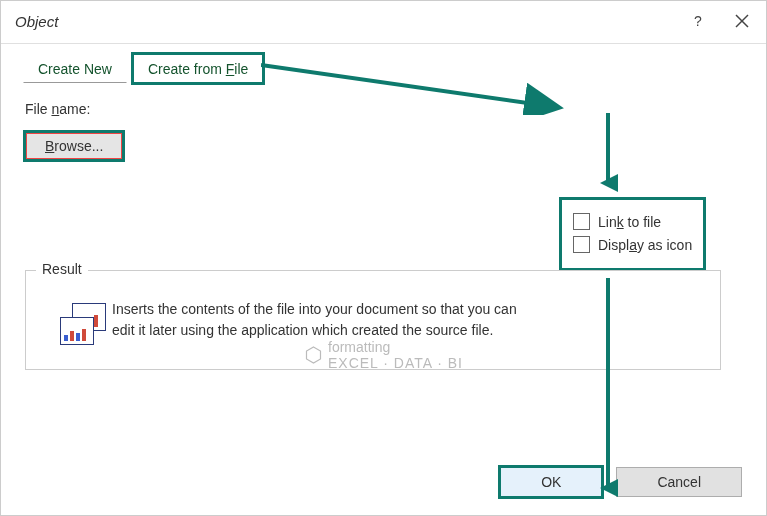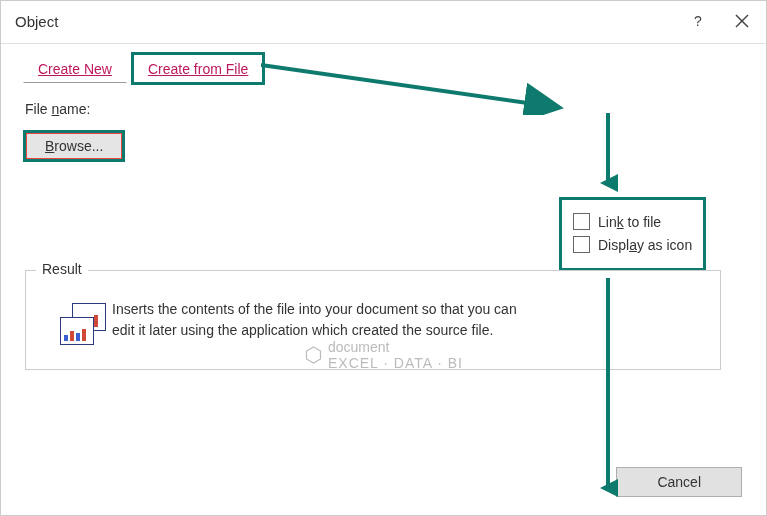--- a/index.html
+++ b/index.html
@@ -1,25 +1,25 @@
 <!DOCTYPE html>
 <html><head>
   <meta charset="utf-8">
   <style>
     * { box-sizing: border-box; margin: 0; padding: 0; font-family: "Segoe UI", Tahoma, sans-serif; font-size: 14px; }
     body { background: #fff; width: 767px; height: 516px; position: relative; overflow: hidden; }
     .dialog { width: 100%; height: 100%; background: #fff; border: 1px solid #ccc; display: flex; flex-direction: column; }
     .titlebar { display: flex; align-items: center; justify-content: space-between; padding: 8px 12px 10px 14px; }
-    .title { font-size: 15px; color: #333; }
+    .title { font-size: 15px; color: #333; font-style: italic; }
     .titlebar-controls { display: flex; gap: 20px; align-items: center; color: #555; }
     .help-btn, .close-btn { width: 24px; height: 24px; display: flex; align-items: center; justify-content: center; cursor: pointer; color: #444; }
     .close-btn svg { width: 14px; height: 14px; }
     .separator { height: 1px; background: #e0e0e0; margin: 0 0 10px 0; }
     .tabs { display: flex; padding-left: 22px; gap: 6px; position: relative; }
-    .tab { padding: 6px 14px 5px; border: 1px solid transparent; cursor: pointer; color: #be185d; position: relative; text-decoration: underline; }
+    .tab { padding: 6px 14px 5px; border: 1px solid transparent; cursor: pointer; color: #14532d; position: relative; }
     .tab.current { border: 1px solid #999; border-bottom: 1px solid #fff; background: #fff; }
     .tab.inactive { border-bottom: 1px solid #999; }
     .content { padding: 18px 24px 0 24px; flex: 1; position: relative; }
     .file-label { color: #333; margin-bottom: 15px; display: block; }
     .file-row { display: flex; align-items: flex-start; gap: 14px; }
     .file-input { flex: 0 0 520px; padding: 4px 6px; border: 1px solid #aaa; font-size: 14px; color: #333; height: 26px; }
     .browse-btn { padding: 4px 18px; background: #e5e5e5; border: 2px solid #ef4444; cursor: pointer; color: #333; height: 28px; text-align: right; }
     .checks { position: absolute; left: 560px; top: 116px; padding: 8px 12px 10px; }
     .check-row { display: flex; align-items: center; gap: 8px; margin: 6px 0; }
     .checkbox { width: 17px; height: 17px; border: 1px solid #666; background: #fff; cursor: pointer; }
@@ -136,22 +136,23 @@
           </marker>
         </defs>
       <line x1="10" y1="0" x2="10" y2="210" stroke="#0e7a6d" stroke-width="4" marker-end="url(#ah3)"></line>
     </svg>
 
     <div class="watermark">
       <svg width="18" height="18">
           <polygon points="9,1 16,5 16,13 9,17 2,13 2,5" fill="none" stroke="#bbb" stroke-width="1.2"></polygon>
         </svg>
       <div>
-        <div>document</div>
+        <div>formatting</div>
         <div class="sub">EXCEL · DATA · BI</div>
       </div>
     </div>
   </div>
 
   <div class="buttons">
+    <button class="btn primary highlight">OK</button>
     <button class="btn">Cancel</button>
   </div>
 </div>
 
 </body></html>

